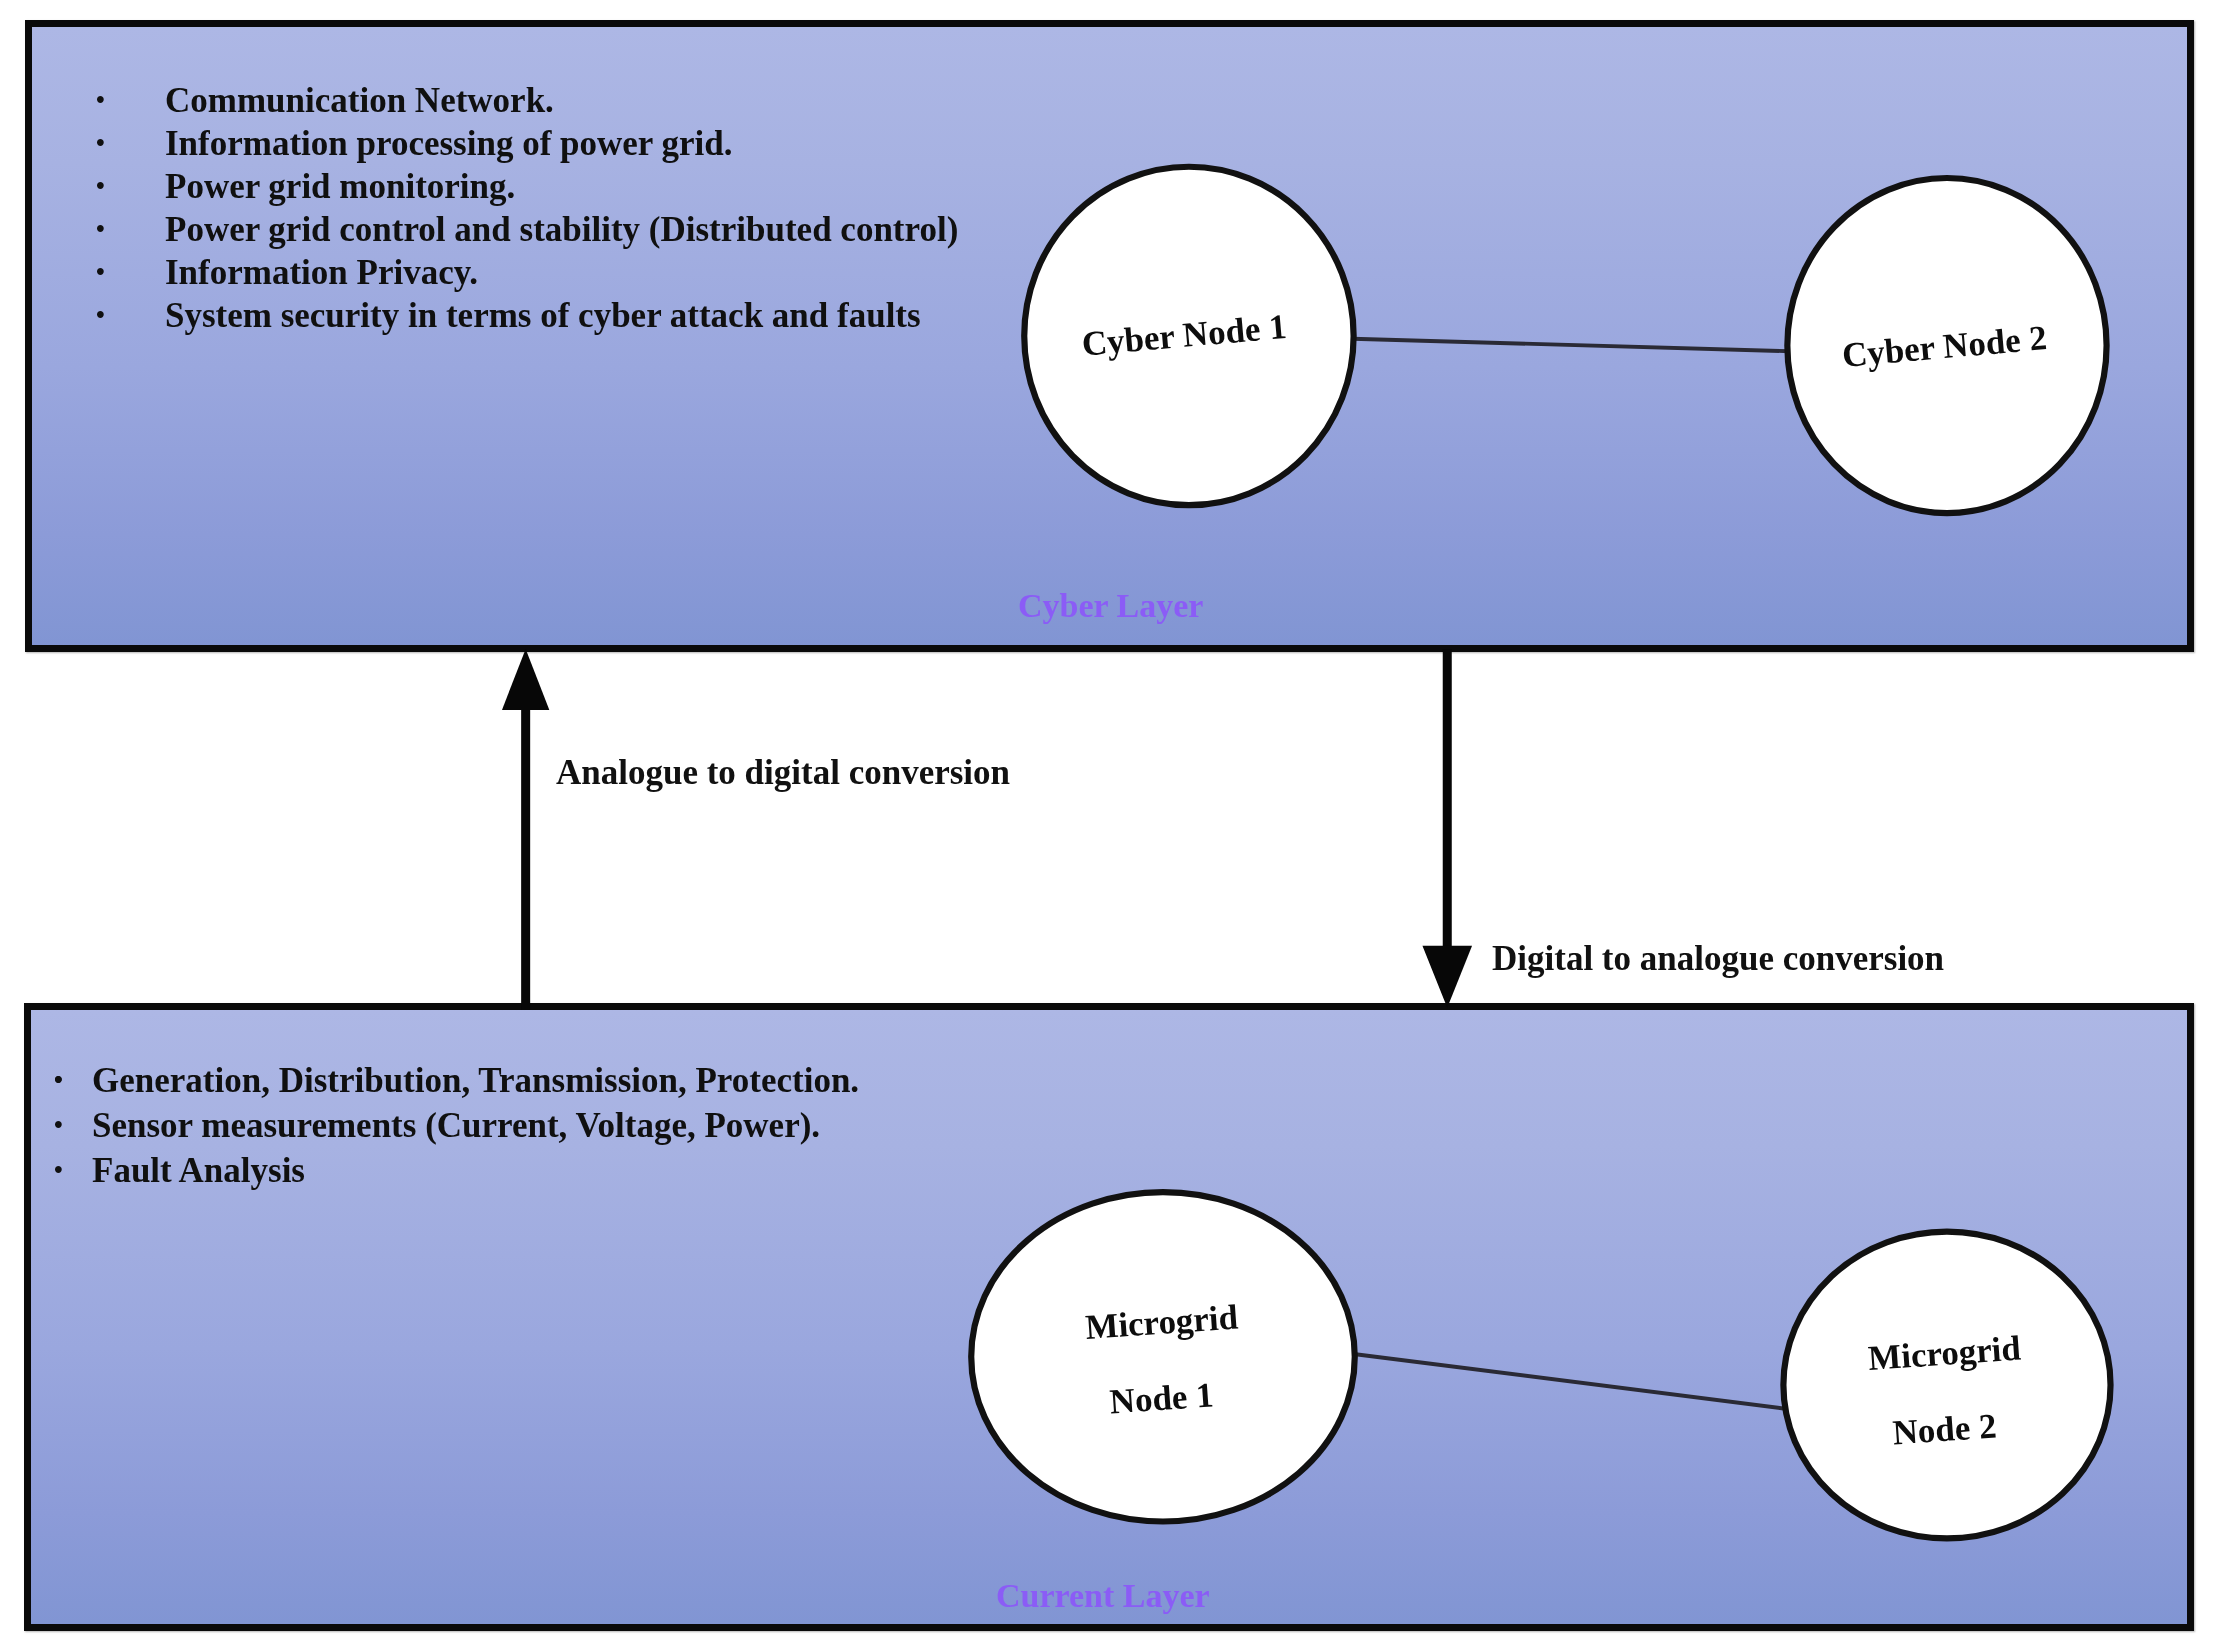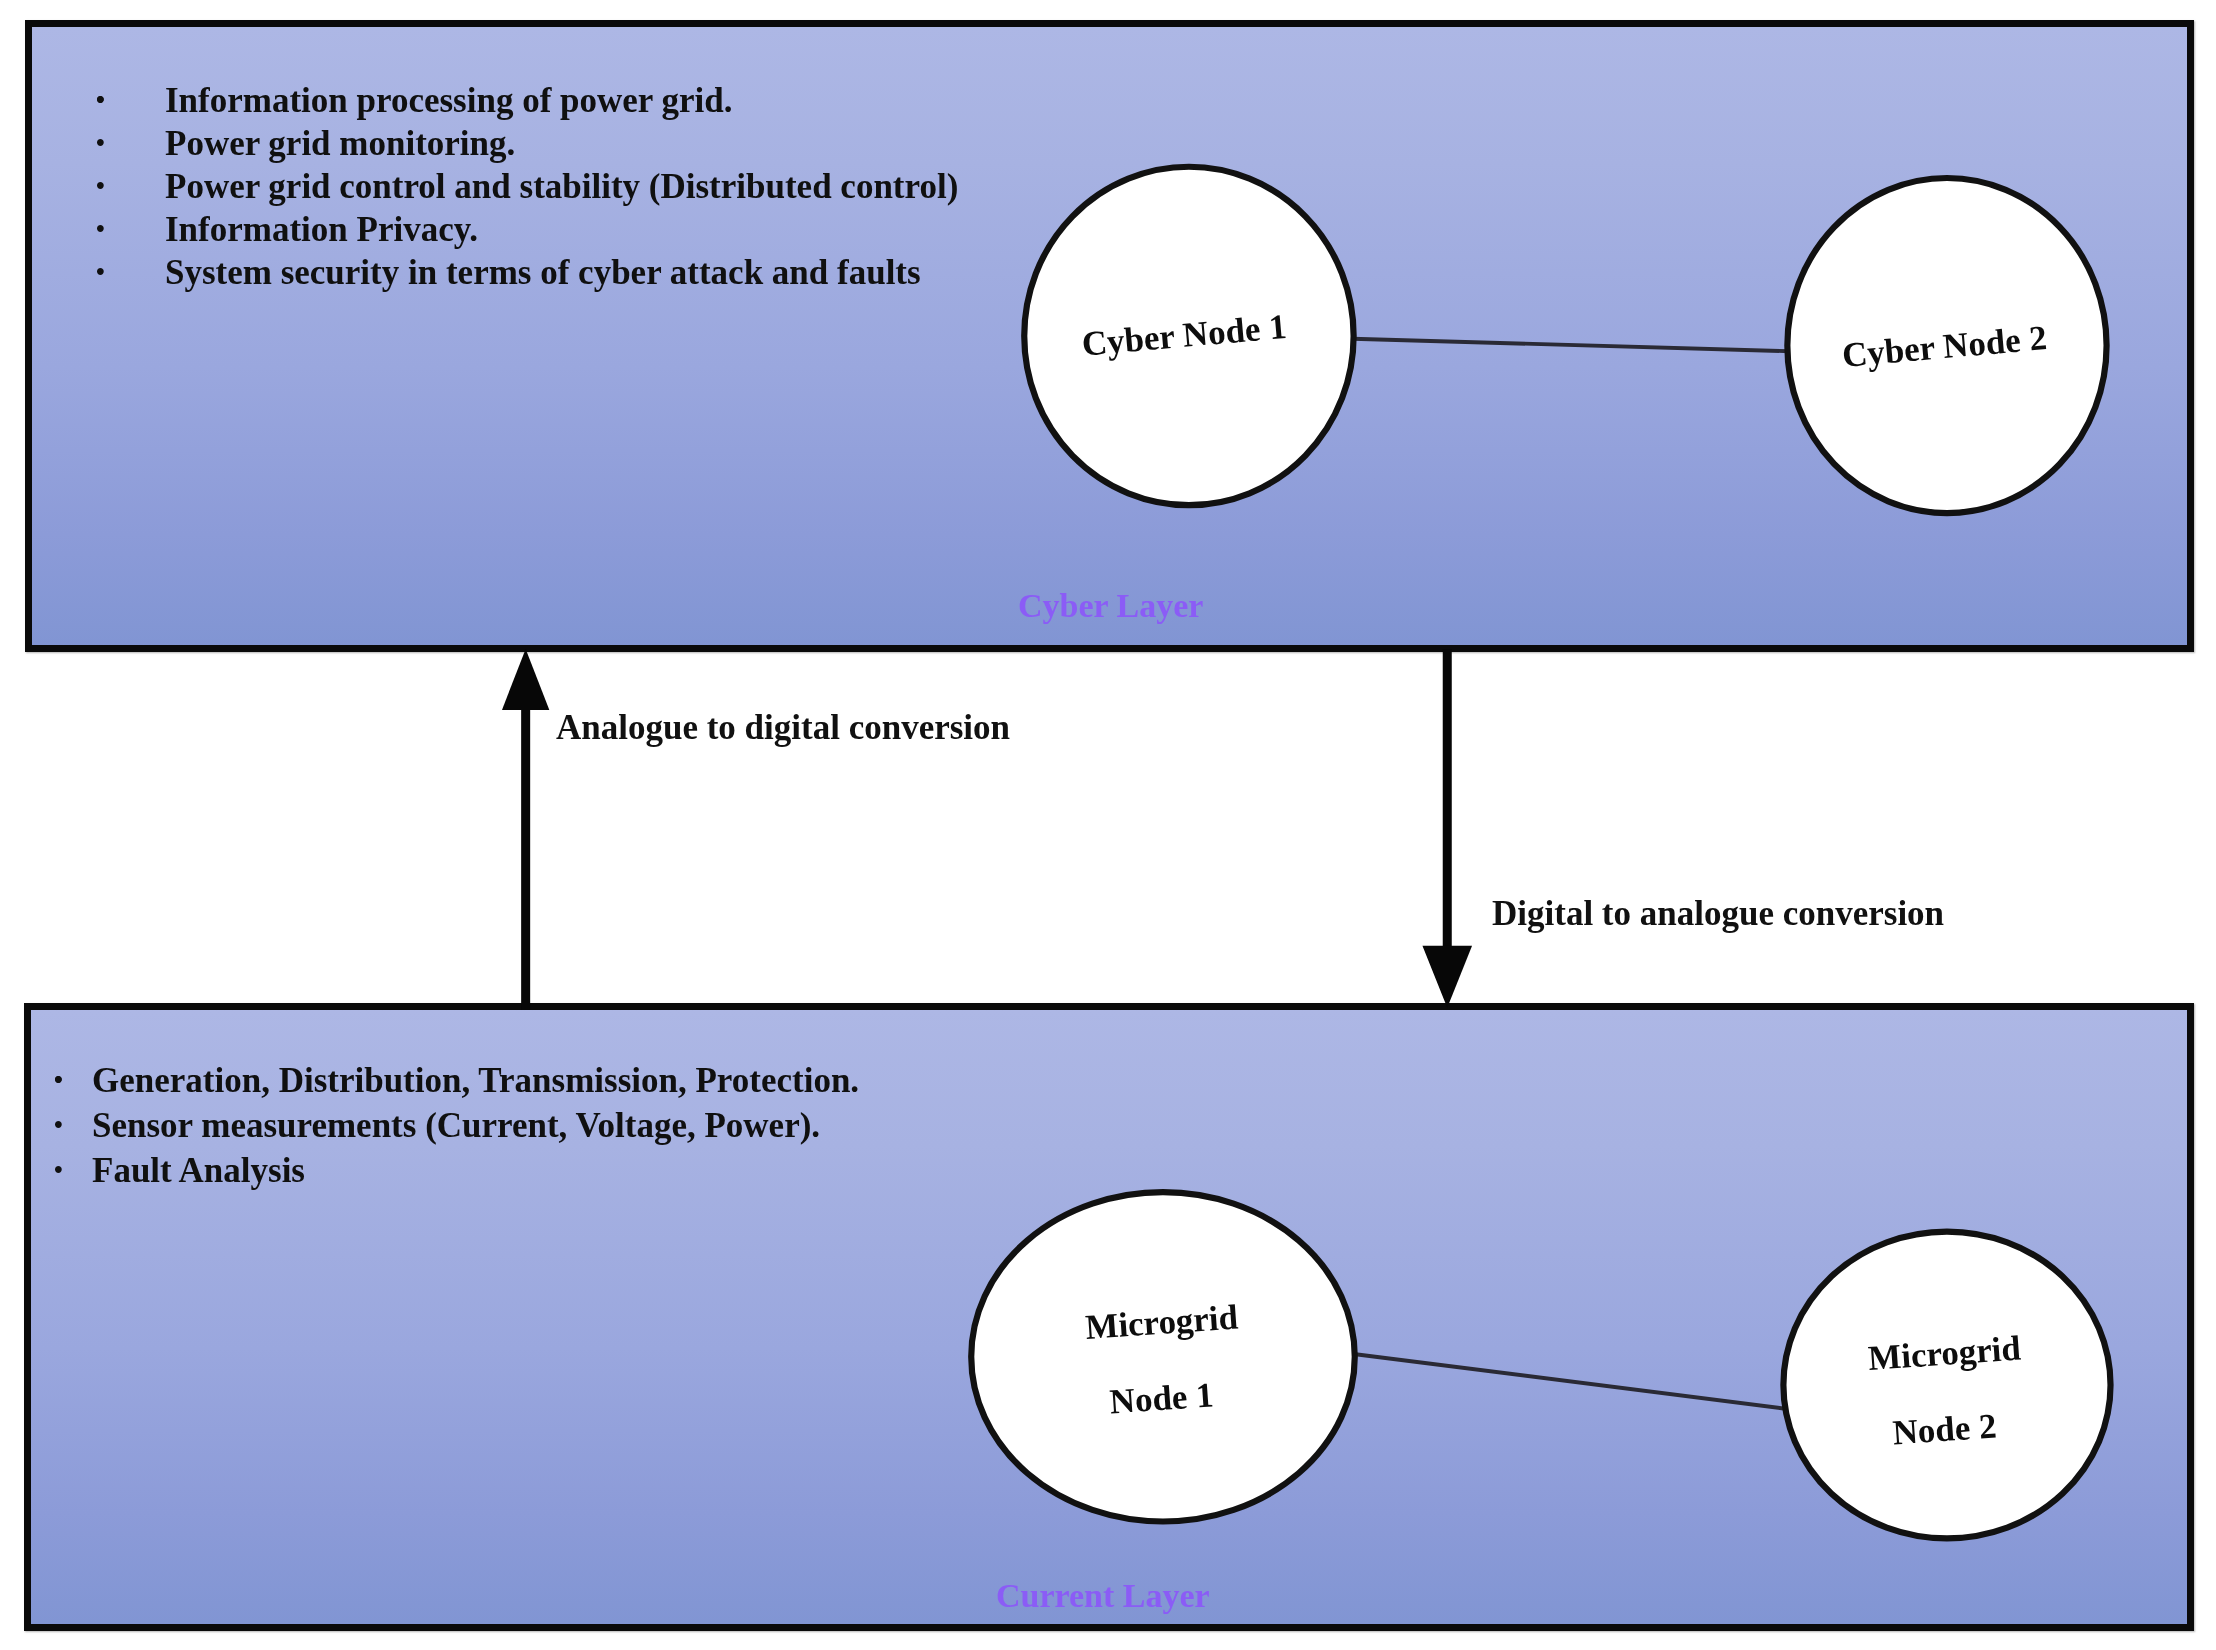--- a/index.html
+++ b/index.html
@@ -162,40 +162,42 @@
   .conv-arrow-head {
     fill: #070707;
   }
 
   .conv-label {
     position: absolute;
     color: #111111;
     font-weight: bold;
     font-size: 35px;
     white-space: nowrap;
+    margin-top: 45px;
   }
   #adc-label {
     left: 556px;
     top: 708px;
   }
   #dac-label {
     left: 1492px;
     top: 894px;
   }
 </style>
 </head>
 <body>
 
 <div id="stage">
 
   <div id="cyber-layer-box" class="layer-box"></div>
 
   <ul id="cyber-bullets" class="bullet-list">
     <li>
       <span class="bullet-dot">•</span>
+      <span class="bullet-text">Communication Network.</span>
     </li>
     <li>
       <span class="bullet-dot">•</span>
       <span class="bullet-text">Information processing of power grid.</span>
     </li>
     <li>
       <span class="bullet-dot">•</span>
       <span class="bullet-text">Power grid monitoring.</span>
     </li>
     <li>

